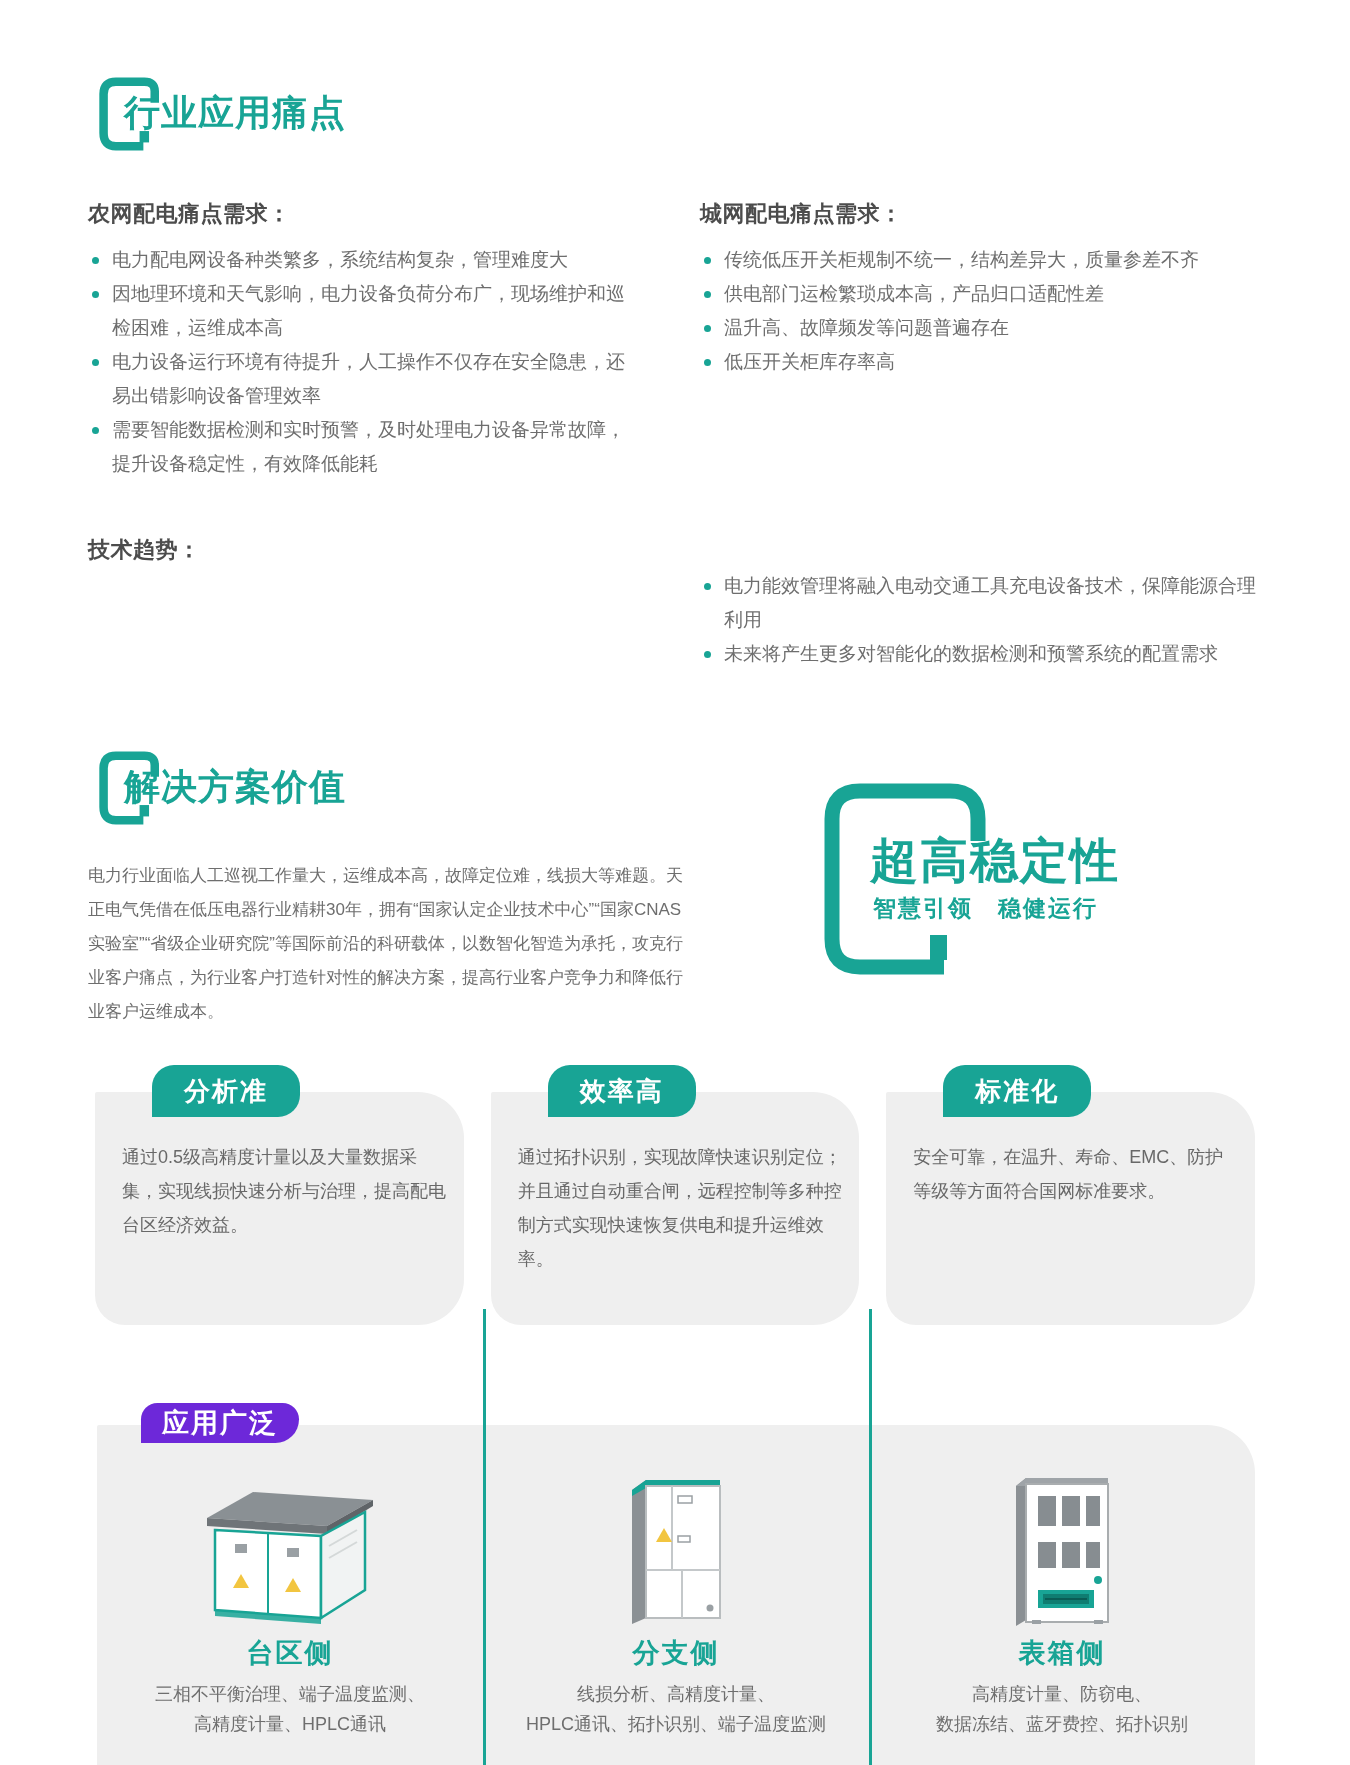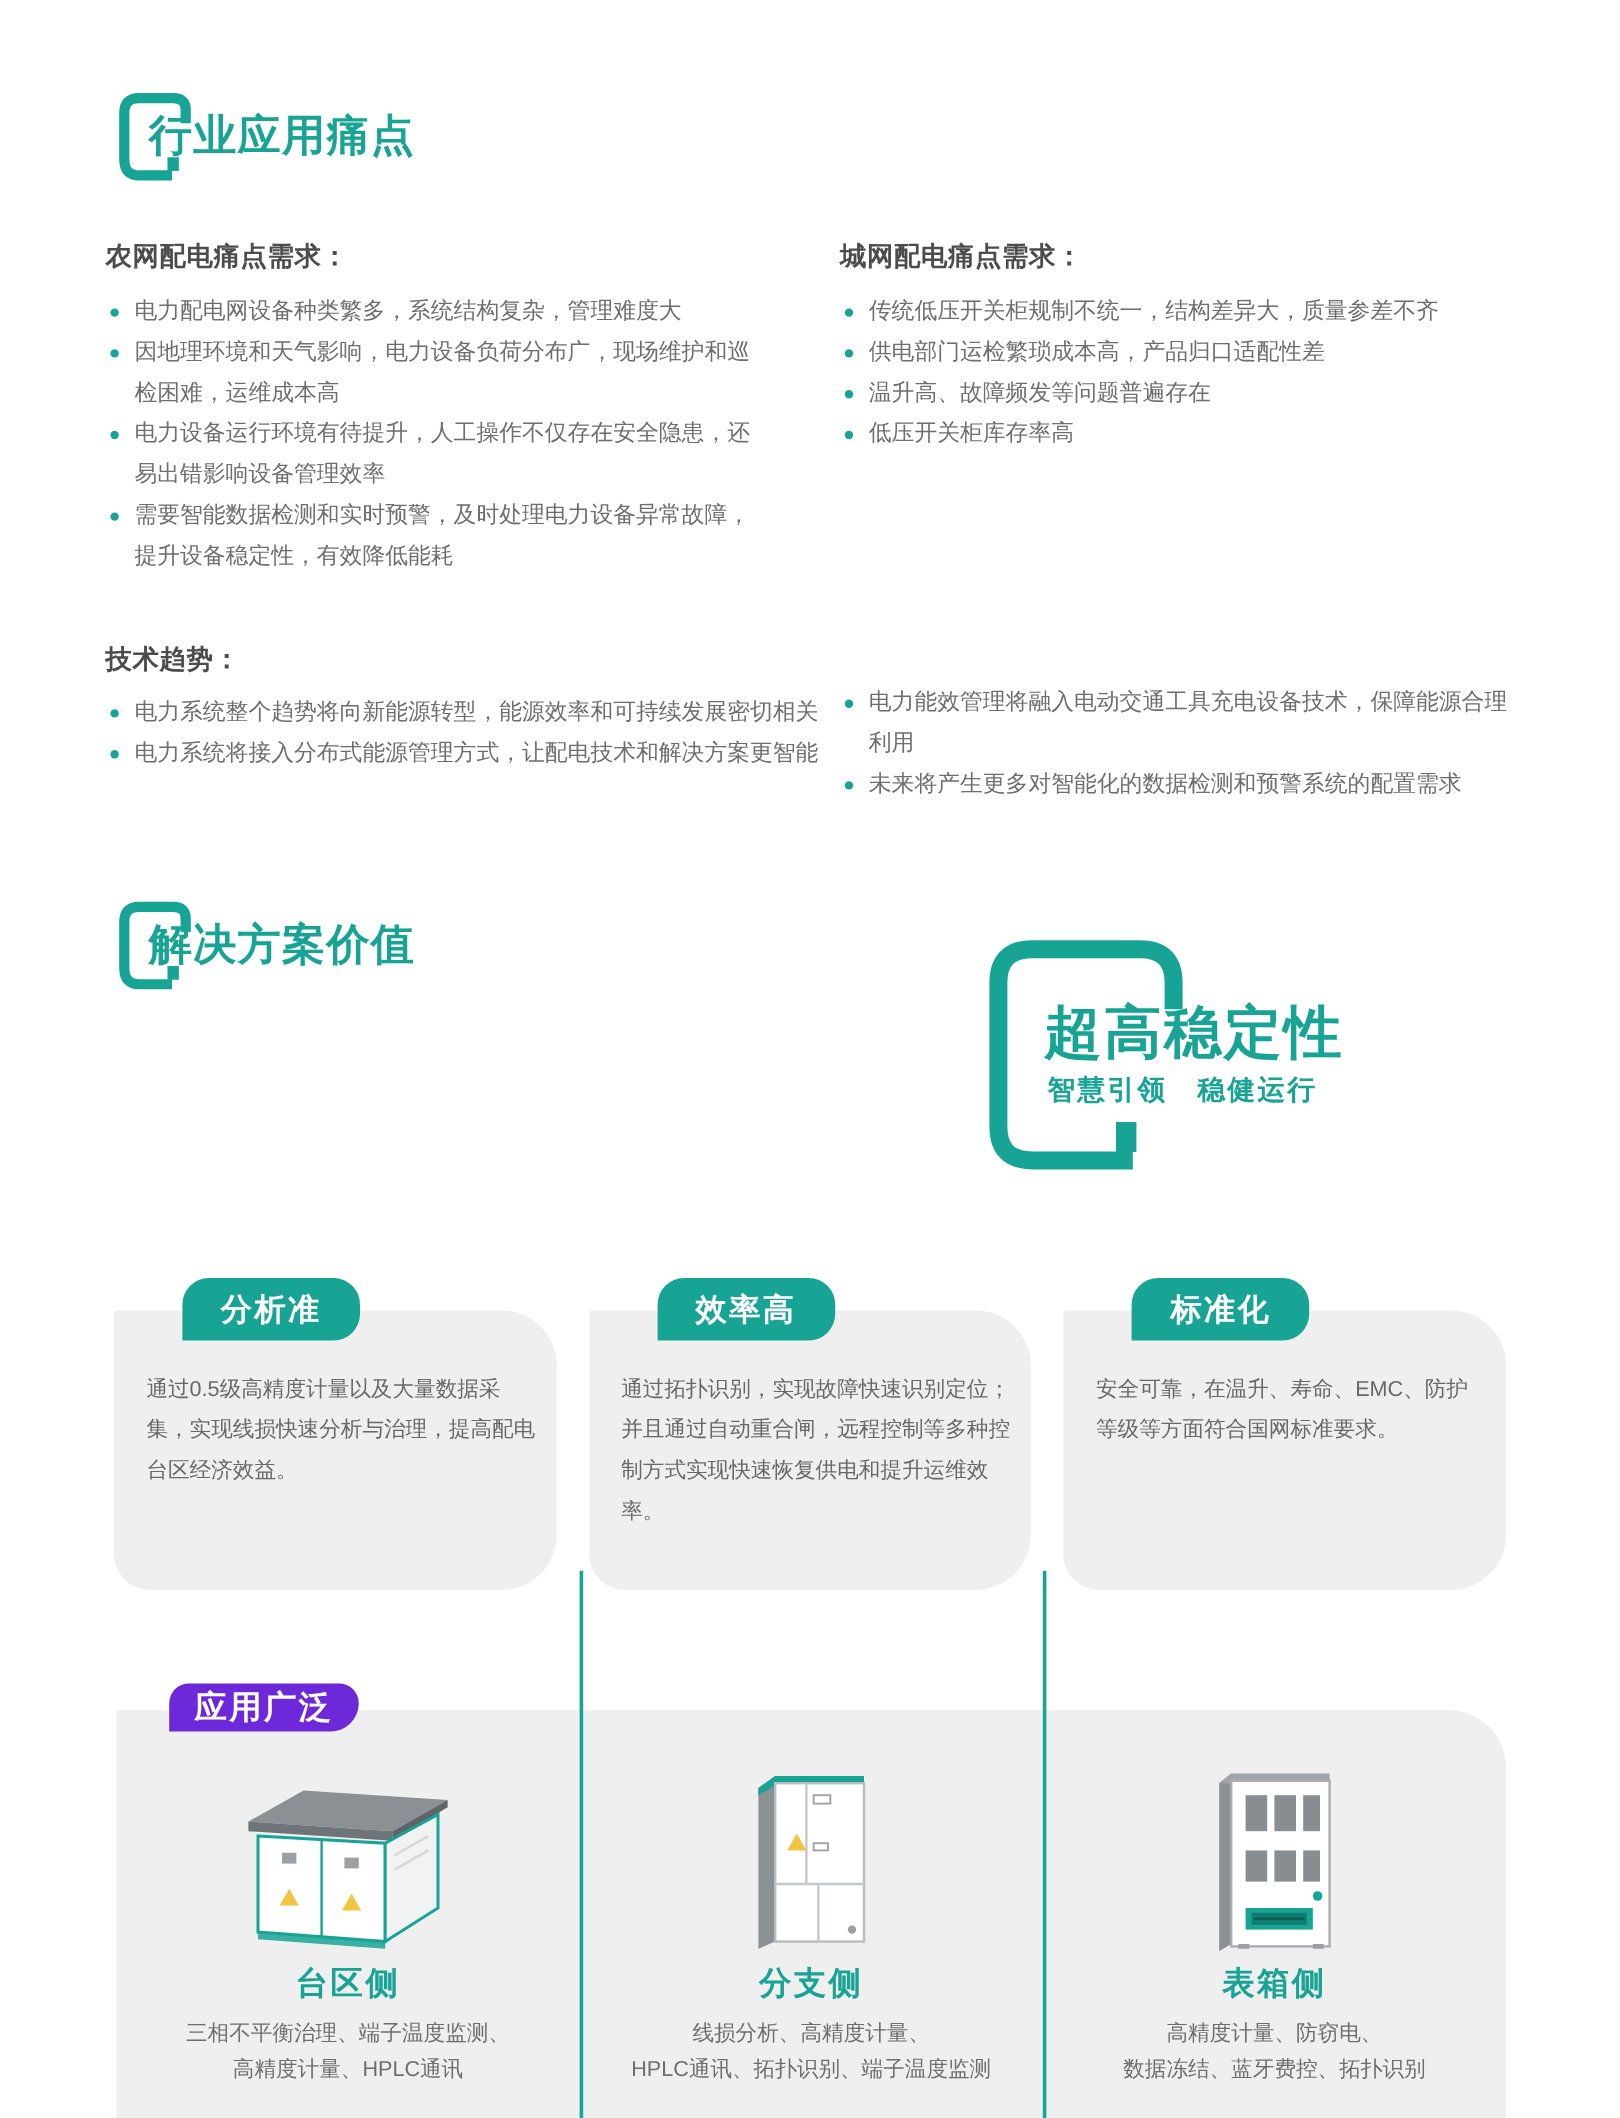--- a/index.html
+++ b/index.html
@@ -72,37 +72,34 @@
     <div class="col-heading">城网配电痛点需求：</div>
     <ul class="bullets">
       <li>传统低压开关柜规制不统一，结构差异大，质量参差不齐</li>
       <li>供电部门运检繁琐成本高，产品归口适配性差</li>
       <li>温升高、故障频发等问题普遍存在</li>
       <li>低压开关柜库存率高</li>
     </ul>
   </div>
 
   <div class="col-heading" style="position:absolute;left:88px;top:518px;">技术趋势：</div>
-  <ul class="bullets" style="position:absolute;left:88px;top:546px;width:600px;">
-    <li>电力系统整个趋势将向新能源转型，能源效率和可持续发展密切相关</li>
-    <li>电力系统将接入分布式能源管理方式，让配电技术和解决方案更智能</li>
-  </ul>
   <ul class="bullets" style="position:absolute;left:700px;top:538px;width:570px;">
     <li>电力能效管理将融入电动交通工具充电设备技术，保障能源合理利用</li>
     <li>未来将产生更多对智能化的数据检测和预警系统的配置需求</li>
   </ul>
 
   <div class="sec-header" style="left:96px;top:730px;width:420px;height:96px;">
     <svg width="72" height="82" viewBox="0 0 76 84">
       <path d="M 62 30 V 18 Q 62 8 51 8 H 21 Q 8 8 8 21 V 62 Q 8 76 21 76 H 50" fill="none" stroke="#18a495" stroke-width="9"></path>
       <rect x="46" y="60" width="10" height="12" fill="#18a495"></rect>
     </svg>
     <div class="sec-title">解决方案价值</div>
   </div>
 
+  <div class="paragraph">电力行业面临人工巡视工作量大，运维成本高，故障定位难，线损大等难题。天正电气凭借在低压电器行业精耕30年，拥有“国家认定企业技术中心”“国家CNAS实验室”“省级企业研究院”等国际前沿的科研载体，以数智化智造为承托，攻克行业客户痛点，为行业客户打造针对性的解决方案，提高行业客户竞争力和降低行业客户运维成本。</div>
 
   <div class="callout">
     <svg width="196" height="204" viewBox="0 0 196 204">
       <path d="M 160 64 V 42 Q 160 14 132 14 H 42 Q 14 14 14 42 V 162 Q 14 190 42 190 H 126" fill="none" stroke="#18a495" stroke-width="15"></path>
       <rect x="112" y="158" width="17" height="25" fill="#18a495"></rect>
     </svg>
     <div class="callout-title">超高稳定性</div>
     <div class="callout-sub">智慧引领　稳健运行</div>
   </div>
 

